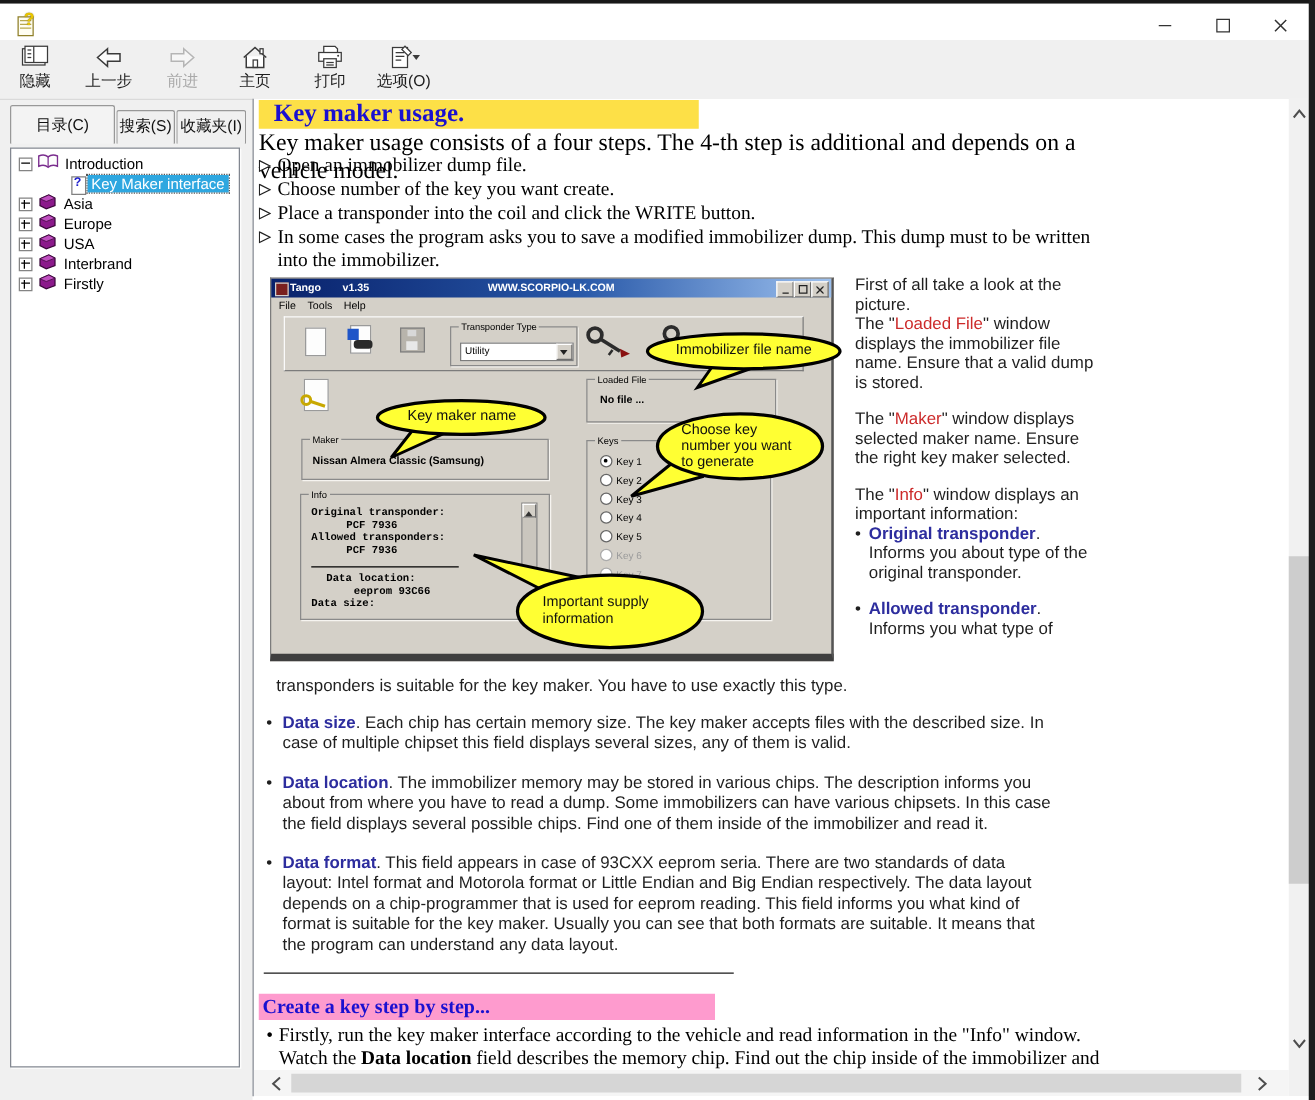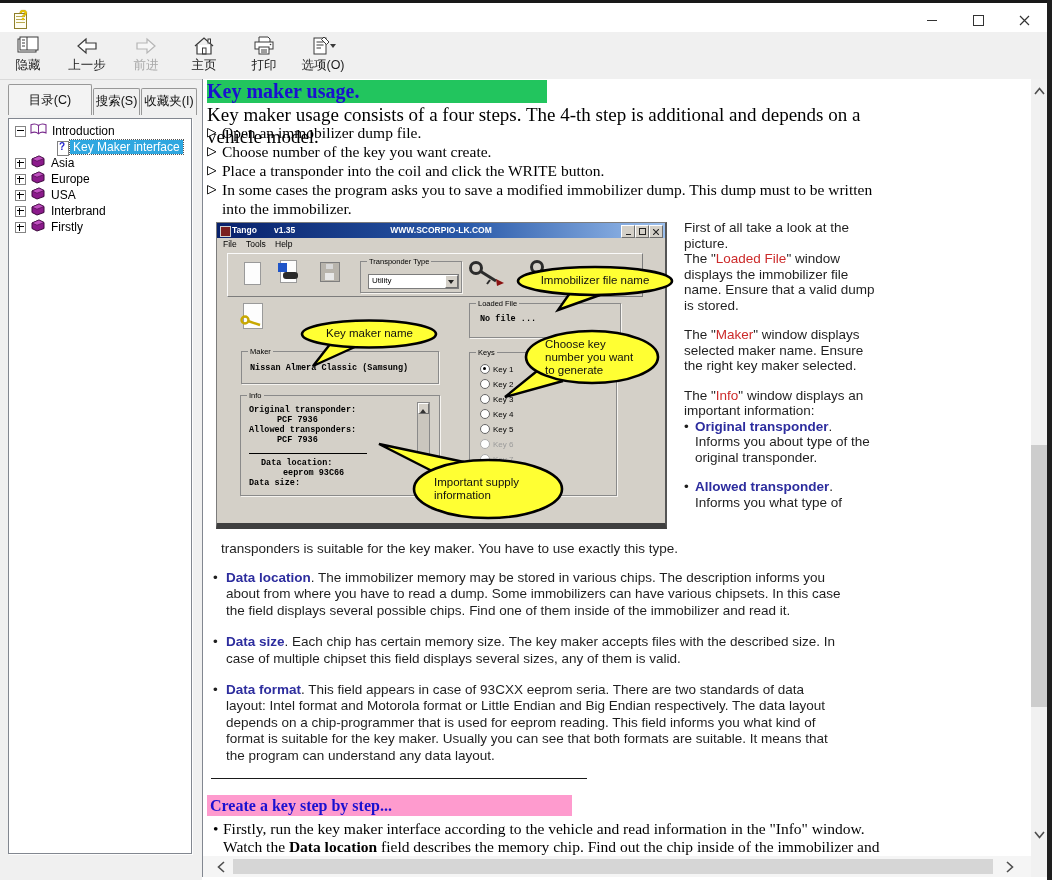--- a/index.html
+++ b/index.html
@@ -34,22 +34,22 @@
   .exp{width:9px;height:9px;border:1px solid #848484;background:#fff;position:relative;flex:0 0 auto;}
   .exp::before{content:"";position:absolute;left:1px;right:1px;top:3px;height:1px;background:#000;}
   .exp.plus::after{content:"";position:absolute;top:1px;bottom:1px;left:3px;width:1px;background:#000;}
   .tlabel{padding:0 3px;white-space:nowrap;}
   .tlabel.sel{background:#2ea7e0;color:#fff;outline:1px dotted #555;}
   .ticon{flex:0 0 auto;margin:0 2px 0 4px;}
 
   
   .contentpane{left:202px;top:79px;width:845px;height:798px;background:#fff;
                border-left:1px solid #828790;overflow:hidden;}
-  .h1bar{left:4px;top:1px;width:340px;height:23px;background:#22c55e;color:#1a10d0;
-         font-family:"Liberation Serif",serif;font-weight:bold;font-size:20px;line-height:23px;padding-left:0;}
+  .h1bar{left:4px;top:1px;width:340px;height:23px;background:#fde047;color:#1a10d0;
+         font-family:"Liberation Serif",serif;font-weight:bold;font-size:20px;line-height:23px;padding-left:12px;}
   .intro{left:4px;top:25px;width:700px;font-family:"Liberation Serif",serif;font-size:19px;color:#000;}
   .steps{left:4px;top:44px;width:682px;font-family:"Liberation Serif",serif;font-size:15.5px;line-height:19px;color:#000;}
   .step{position:relative;padding-left:15px;}
   .step svg{position:absolute;left:0;top:5px;}
   .sidecol{left:481px;top:141px;width:194px;font-size:13.5px;line-height:15.5px;color:#1f1f1f;}
   .scgap{height:14px;}
   .scb{position:relative;padding-left:11px;}
   .scb::before{content:"\2022";position:absolute;left:0;top:0;}
   .red{color:#cc2a2a;}
   .navy{color:#2d2d9e;font-weight:bold;}
@@ -84,21 +84,21 @@
   .t-menu span{position:absolute;top:1px;}
   .t-tb{position:absolute;left:10px;top:30px;width:414px;height:42px;background:#d4d0c8;
         border:1px solid;border-color:#fafafa #7c7c7c #7c7c7c #fafafa;}
   .t-group{position:absolute;border:1px solid #8a8a8a;box-shadow:1px 1px 0 #f6f4f0;}
   .t-glabel{position:absolute;top:-5px;left:6px;background:#d4d0c8;padding:0 2px;font-size:7.5px;color:#000;white-space:nowrap;}
   .t-combo{position:absolute;left:7px;top:12px;width:86px;height:13px;background:#fff;border:1px solid #7c7c7c;
            font-size:8px;line-height:12px;padding-left:3px;color:#000;}
   .t-drop{position:absolute;right:0;top:0;width:11px;height:11px;background:#d4d0c8;
           border:1px solid;border-color:#fff #6e6e6e #6e6e6e #fff;}
   .t-drop::after{content:"";position:absolute;left:2px;top:4px;border:3px solid transparent;border-top:4px solid #222;}
-  .t-val{position:absolute;font-family:Liberation Mono, monospace;font-weight:bold;font-size:8.5px;color:#000;white-space:nowrap;}
+  .t-val{position:absolute;font-family:Liberation Sans, sans-serif;font-weight:bold;font-size:8.5px;color:#000;white-space:nowrap;}
   .t-radio{position:absolute;font-size:8px;color:#000;display:flex;align-items:center;}
   .t-rc{width:8px;height:8px;border-radius:50%;border:1px solid #666;background:#fff;margin-right:3px;position:relative;flex:0 0 auto;}
   .t-radio.sel .t-rc::after{content:"";position:absolute;left:2px;top:2px;width:3px;height:3px;border-radius:50%;background:#000;}
   .t-radio.dis{color:#9b9b9b;}
   .t-radio.dis .t-rc{border-color:#ababab;}
   .t-iline{position:absolute;font-family:"Liberation Mono",monospace;font-weight:bold;font-size:8.5px;line-height:10px;color:#000;white-space:nowrap;}
   .t-isb{position:absolute;left:176px;top:6px;width:11px;height:52px;background:#cac6be;border:1px solid #8a8a8a;}
   .t-isb .up{position:absolute;left:0;top:0;width:9px;height:9px;background:#d4d0c8;border:1px solid;border-color:#fff #6e6e6e #6e6e6e #fff;}
   .t-isb .up::after{content:"";position:absolute;left:1px;top:2px;border:3px solid transparent;border-bottom:4px solid #333;}
   .pgicon{position:absolute;background:#fdfdfd;border:1px solid #9a9a9a;}
@@ -454,22 +454,22 @@
       <div class="scgap"></div>
       <div><span>The "</span><span class="red">Info</span><span>" window displays an important information:</span></div>
       <div class="scb"><span class="navy">Original transponder</span><span>. Informs you about type of the original transponder.</span></div>
       <div class="scgap"></div>
       <div class="scb"><span class="navy">Allowed transponder</span><span>. Informs you what type of</span></div>
     </div>
 
     <div class="abs wrapline">transponders is suitable for the key maker. You have to use exactly this type.</div>
 
     <div class="abs bullets">
+      <div class="bul"><span class="navy">Data size</span><span>. Each chip has certain memory size. The key maker accepts files with the described size. In case of multiple chipset this field displays several sizes, any of them is valid.</span></div>
       <div class="bul"><span class="navy">Data location</span><span>. The immobilizer memory may be stored in various chips. The description informs you about from where you have to read a dump. Some immobilizers can have various chipsets. In this case the field displays several possible chips. Find one of them inside of the immobilizer and read it.</span></div>
-      <div class="bul"><span class="navy">Data size</span><span>. Each chip has certain memory size. The key maker accepts files with the described size. In case of multiple chipset this field displays several sizes, any of them is valid.</span></div>
       <div class="bul"><span class="navy">Data format</span><span>. This field appears in case of 93CXX eeprom seria. There are two standards of data layout: Intel format and Motorola format or Little Endian and Big Endian respectively. The data layout depends on a chip-programmer that is used for eeprom reading. This field informs you what kind of format is suitable for the key maker. Usually you can see that both formats are suitable. It means that the program can understand any data layout.</span></div>
     </div>
 
     <div class="abs hrline"></div>
     <div class="abs h2bar"><span>Create a key step by step...</span></div>
     <div class="abs final"><span>Firstly, run the key maker interface according to the vehicle and read information in the "Info" window. Watch the </span><b>Data location</b><span> field describes the memory chip. Find out the chip inside of the immobilizer and read it. Save the read data (dump)</span></div>
 
     <div class="abs vscroll">
       <svg class="chev" style="left:3px;top:8px" width="11" height="8" viewBox="0 0 11 8">
           <polyline points="1,7 5.5,1.5 10,7" fill="none" stroke="#4e4e4e" stroke-width="1.6"></polyline>

